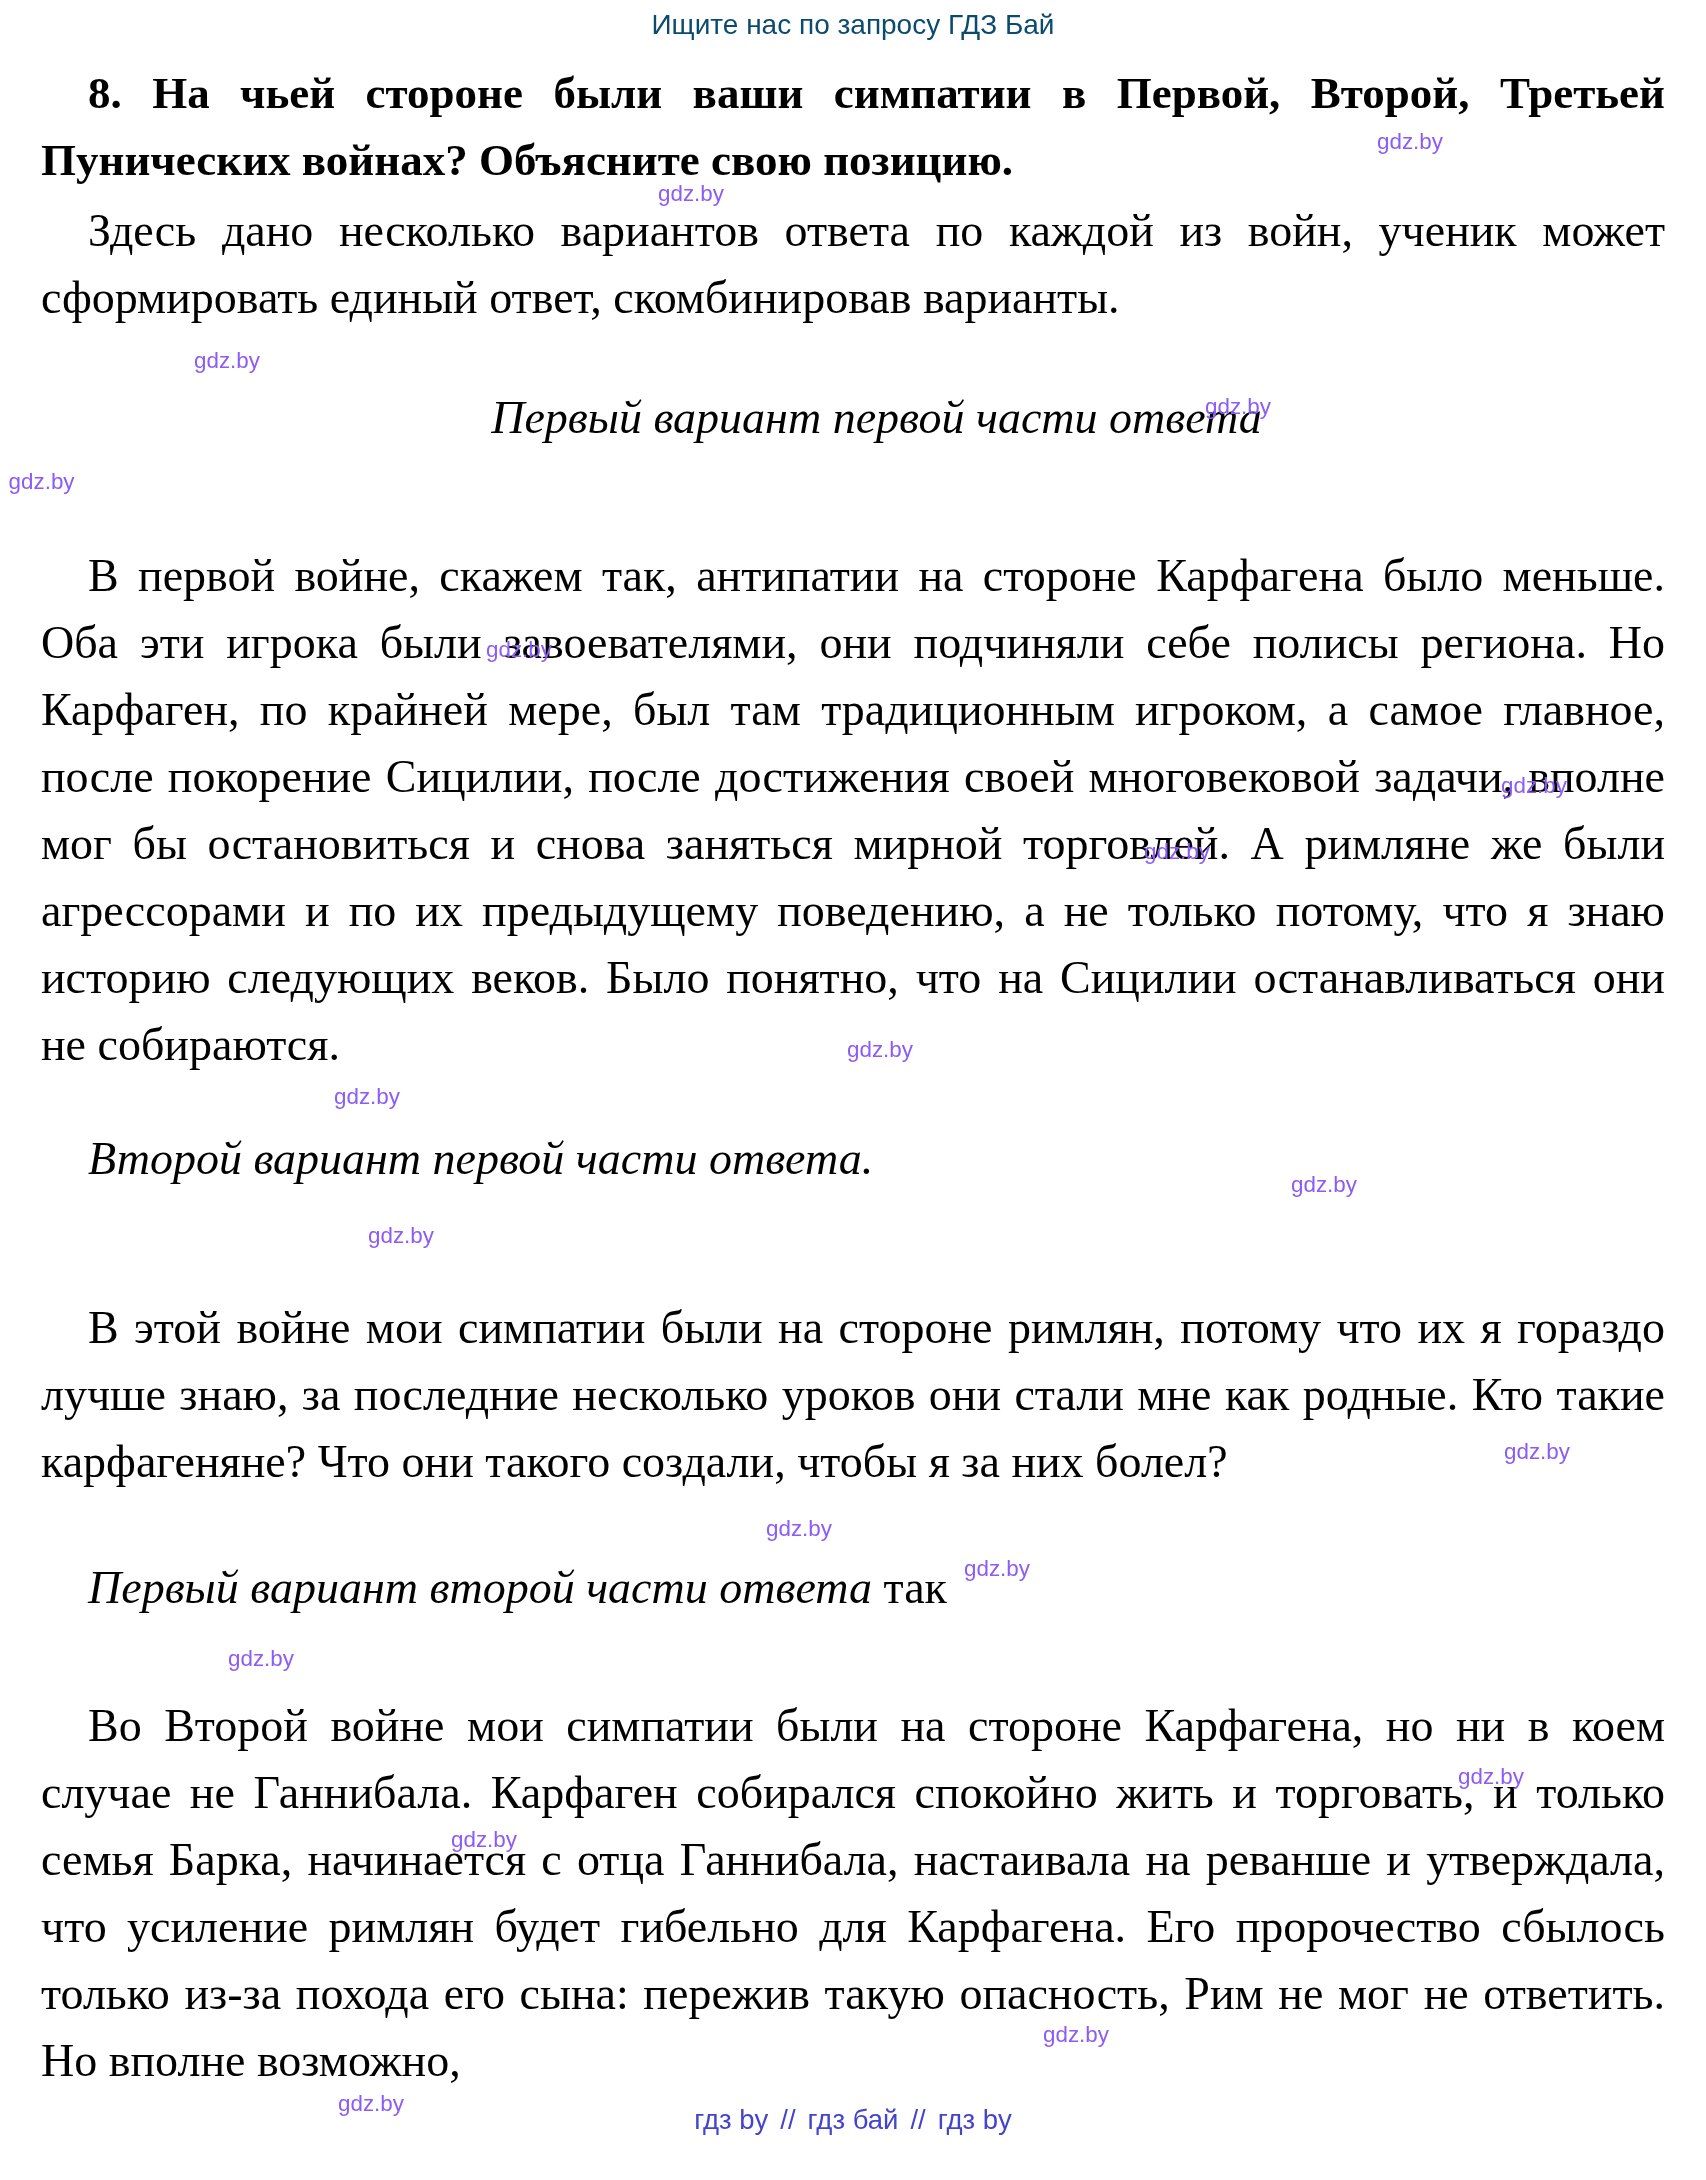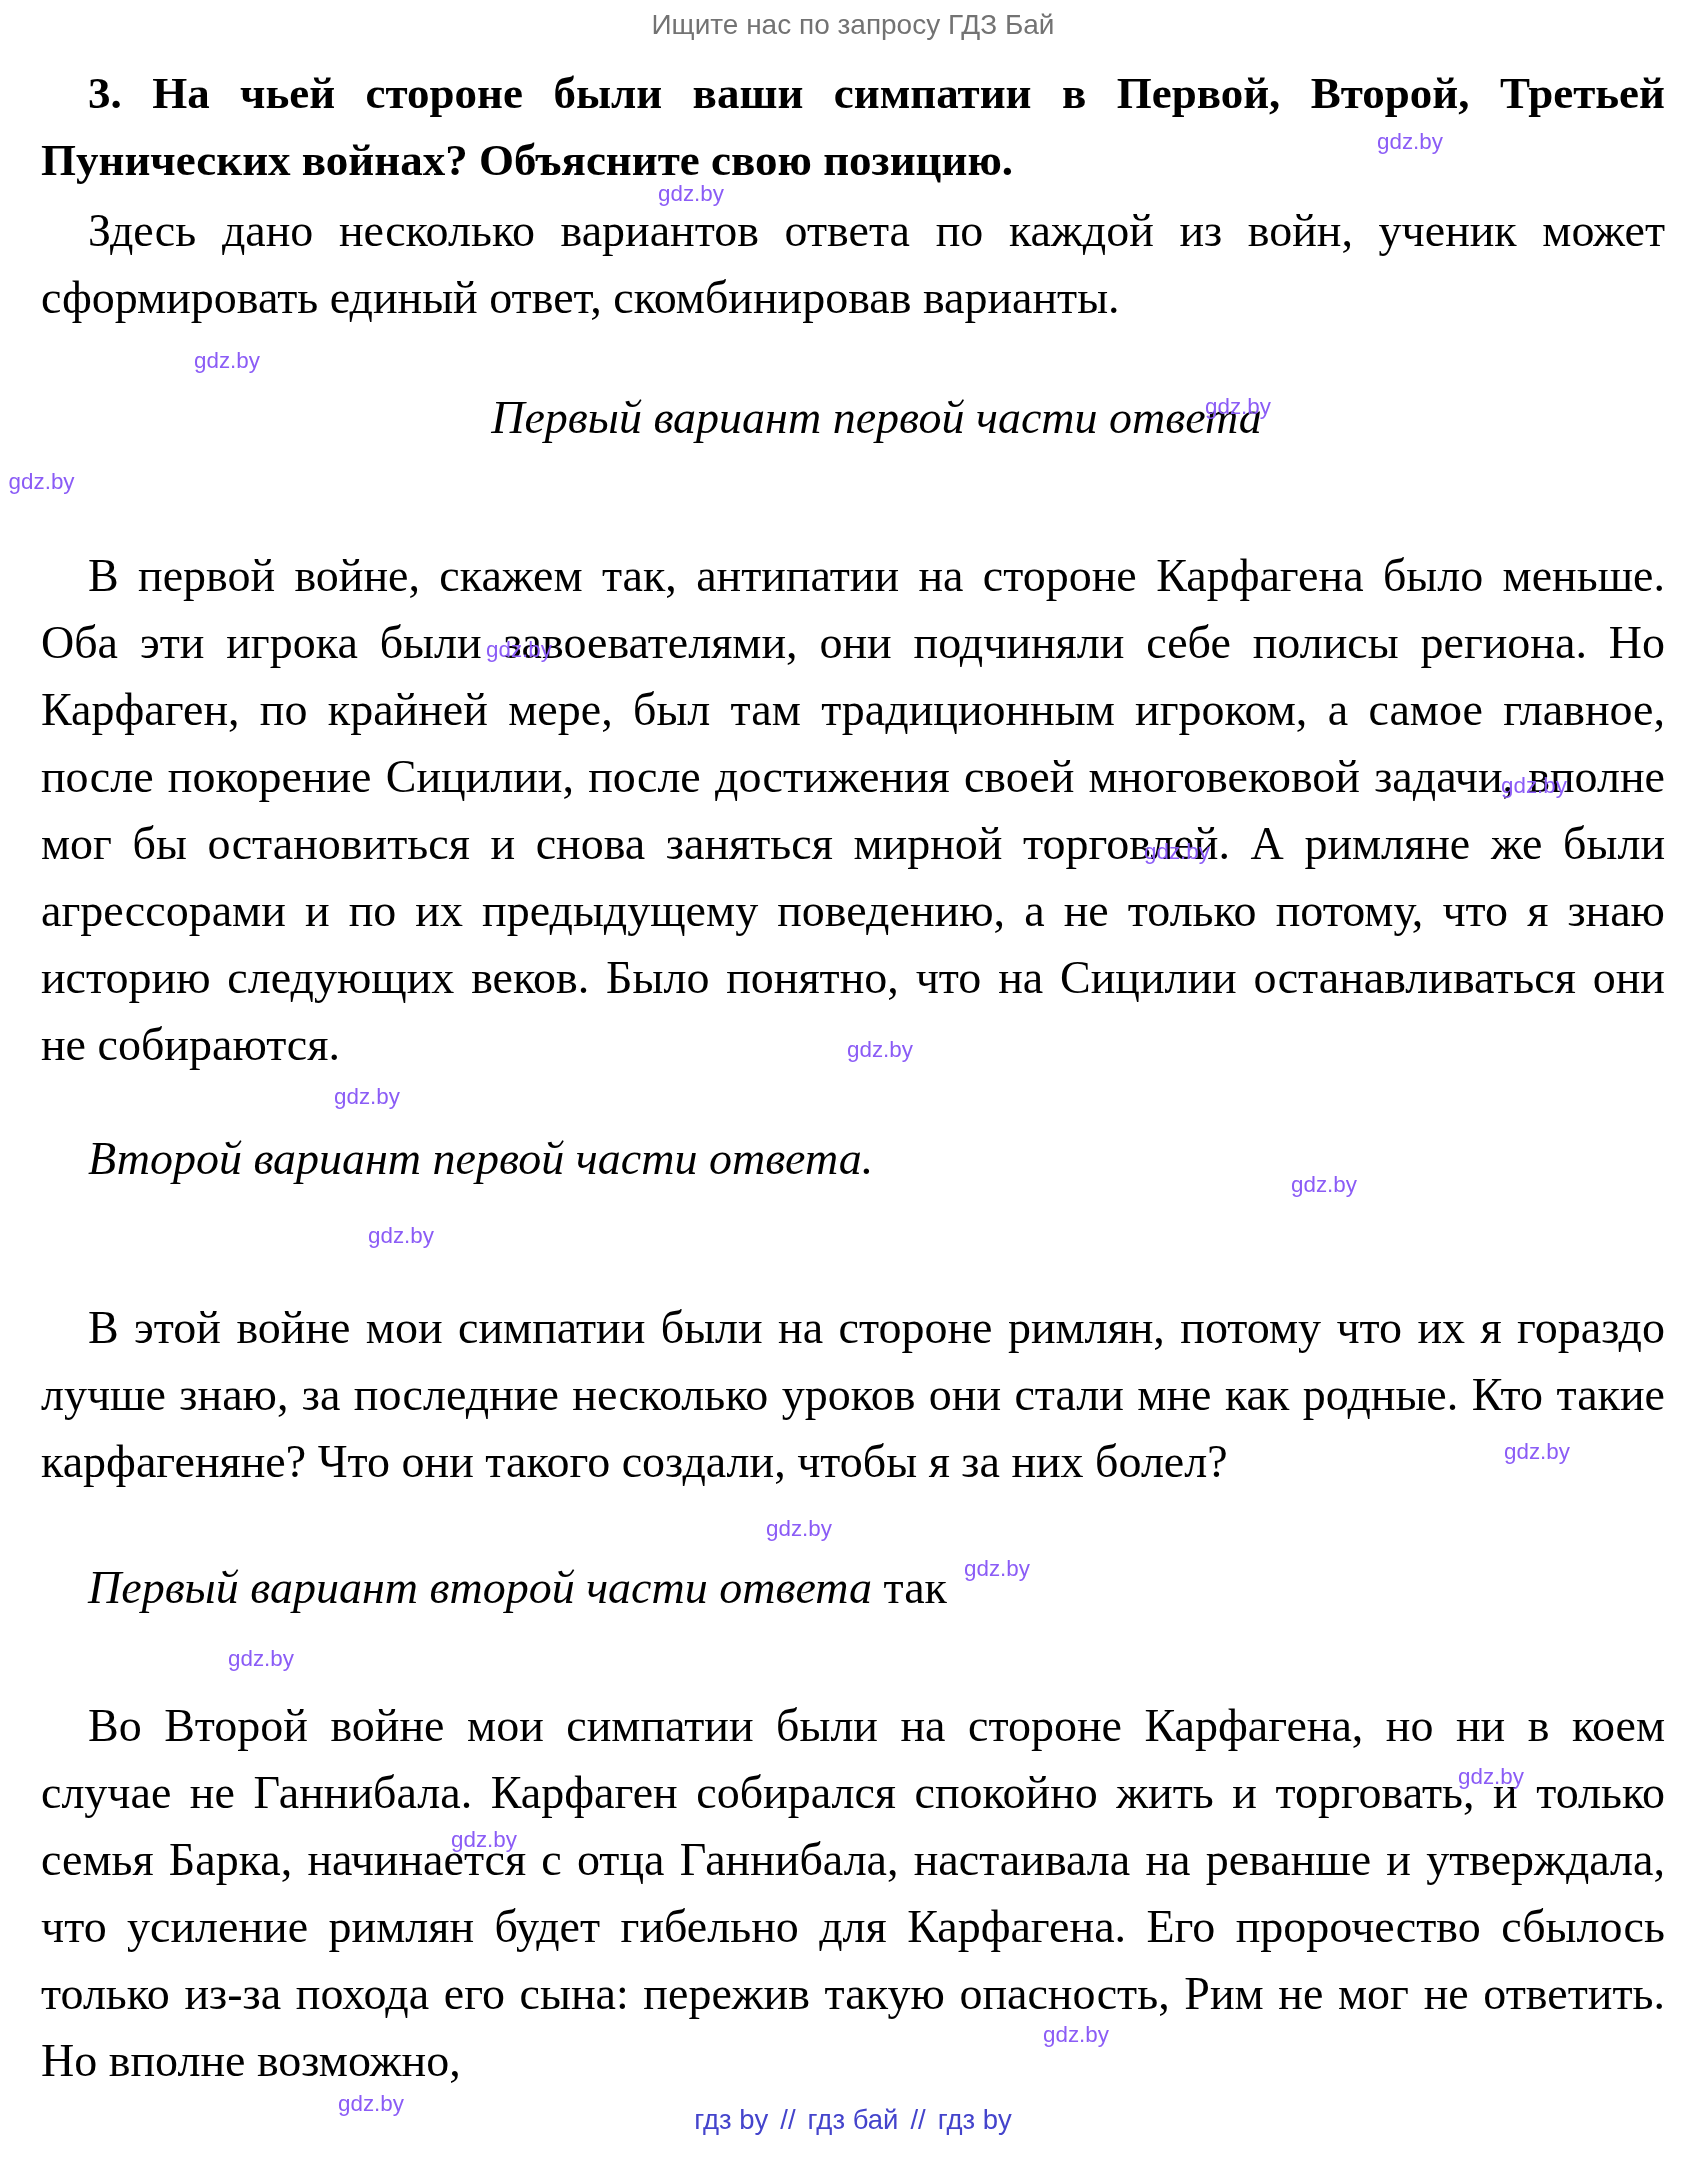--- a/index.html
+++ b/index.html
@@ -17,21 +17,21 @@
     width: 100%;
     height: 100%;
     padding: 6.9px 41px 0 41px;
     overflow: hidden;
   }
   .promo-header {
     text-align: center;
     font-family: "Liberation Sans", sans-serif;
     font-size: 28px;
     line-height: 36px;
-    color: #737373;
+    color: #0c4a6e;
   }
   .title {
     font-size: 45px;
     font-weight: bold;
     line-height: 67px;
     text-align: justify;
     text-indent: 47px;
     margin-top: 17px;
   }
   .para {
@@ -75,21 +75,21 @@
     white-space: nowrap;
   }
 </style>
 </head>
 <body>
 
 <div class="page">
 
   <div class="promo-header">Ищите нас по запросу ГДЗ Бай</div>
 
-  <h1 class="title">3. На чьей стороне были ваши симпатии в Первой, Второй, Третьей Пунических войнах? Объясните свою позицию.</h1>
+  <h1 class="title">8. На чьей стороне были ваши симпатии в Первой, Второй, Третьей Пунических войнах? Объясните свою позицию.</h1>
 
   <p class="para intro">Здесь дано несколько вариантов ответа по каждой из войн, ученик может сформировать единый ответ, скомбинировав варианты.</p>
 
   <h2 class="section-heading gap-h1"><span class="h-italic">Первый вариант первой части ответа</span></h2>
 
   <p class="para gap-p1">В первой войне, скажем так, антипатии на стороне Карфагена было меньше. Оба эти игрока были завоевателями, они подчиняли себе полисы региона. Но Карфаген, по крайней мере, был там традиционным игроком, а самое главное, после покорение Сицилии, после достижения своей многовековой задачи, вполне мог бы остановиться и снова заняться мирной торговлей. А римляне же были агрессорами и по их предыдущему поведению, а не только потому, что я знаю историю следующих веков. Было понятно, что на Сицилии останавливаться они не собираются.</p>
 
   <h2 class="section-heading gap-h2"><span class="h-italic">Второй вариант первой части ответа.</span></h2>
 
   <p class="para gap-p2">В этой войне мои симпатии были на стороне римлян, потому что их я гораздо лучше знаю, за последние несколько уроков они стали мне как родные. Кто такие карфагеняне? Что они такого создали, чтобы я за них болел?</p>

